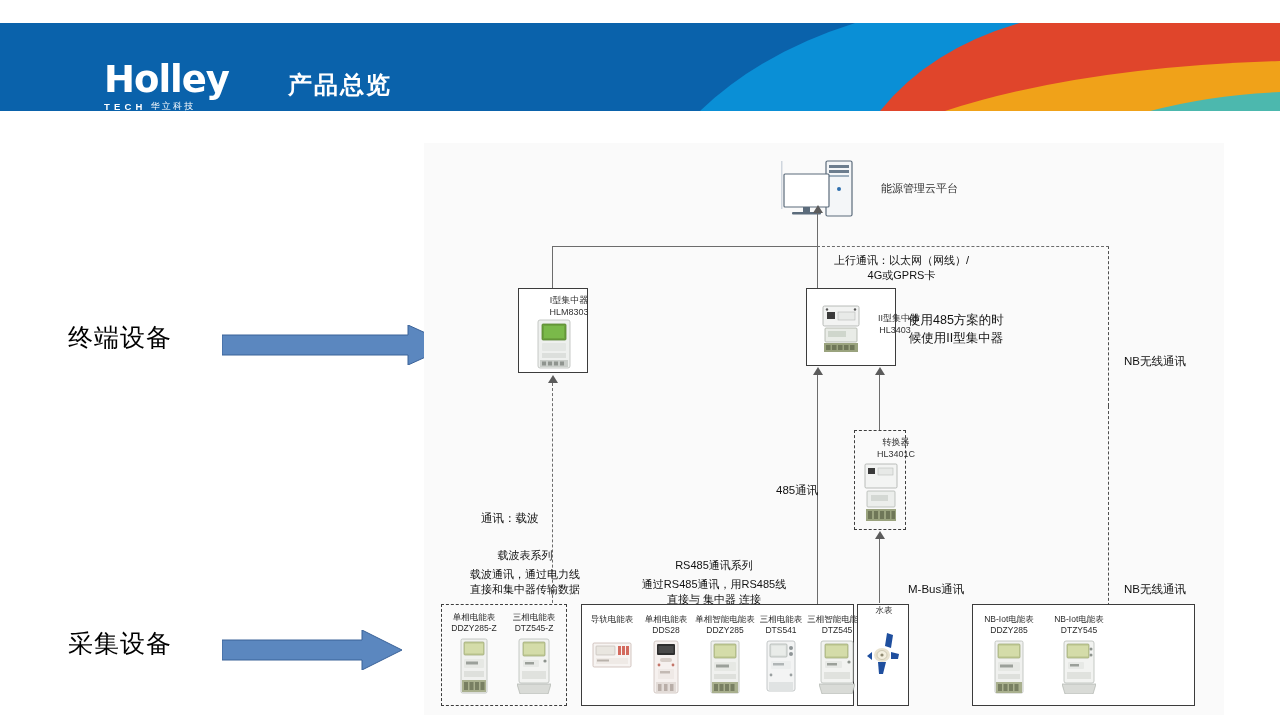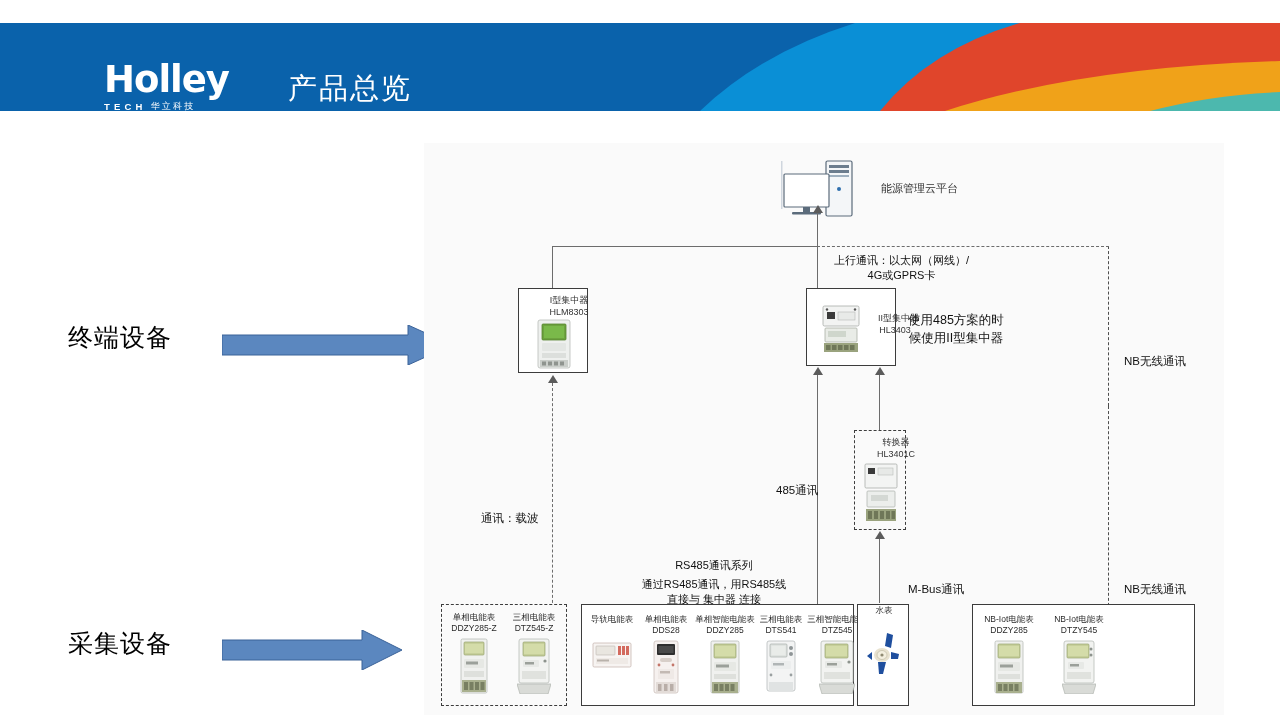--- a/index.html
+++ b/index.html
@@ -10,21 +10,21 @@
   }
 
   
   .header{position:absolute;left:0;top:23px;width:1280px;height:88px;background:#0a62ab;overflow:hidden;}
   .header .swoosh{position:absolute;left:0;top:0;width:1280px;height:88px;}
   .logo-wrap{position:absolute;left:104px;top:38px;width:170px;height:56px;}
   .logo-word{font-family:"DejaVu Sans",sans-serif;font-weight:bold;font-size:37px;letter-spacing:-1px;color:#ffffff;line-height:38px;}
   .logo-sub{display:flex;align-items:center;gap:4px;margin-top:1px;}
   .logo-tech{font-size:9.5px;letter-spacing:4.2px;color:#ffffff;font-weight:bold;}
   .logo-cn{font-size:9px;letter-spacing:2.2px;color:#ffffff;}
-  .header-title{position:absolute;left:288px;top:46px;font-size:29px;color:#ffffff;letter-spacing:2px;font-weight:normal;}
+  .header-title{position:absolute;left:288px;top:46px;font-size:24px;color:#ffffff;letter-spacing:2px;font-weight:bold;}
 
   
   .side-label{position:absolute;font-size:25px;color:#000;letter-spacing:1px;}
   .lbl-terminal{left:68px;top:321px;}
   .lbl-collect{left:68px;top:627px;}
   .arrow{position:absolute;height:40px;}
   .arrow-terminal{left:222px;top:325px;width:230px;}
   .arrow-collect{left:222px;top:630px;width:180px;}
   .arrow svg{display:block;}
 
@@ -206,20 +206,25 @@
       </svg>
     </div>
   </div>
 
   <div class="ln vline" style="left:455px;top:395px;height:65px;"></div>
   <div class="arrowhead" style="left:451px;top:388px;"></div>
   <div class="commlbl" style="left:484px;top:439px;">M-Bus通讯</div>
 
   <div class="commlbl" style="left:700px;top:439px;">NB无线通讯</div>
 
+  <div class="grplbl" style="left:30px;top:405px;width:142px;">
+    <div style="margin-bottom:4px;">载波表系列</div>
+    <div>载波通讯，通过电力线</div>
+    <div>直接和集中器传输数据</div>
+  </div>
 
   <div class="boxdash" style="left:17px;top:461px;width:126px;height:102px;">
     <div style="position:absolute;left:4px;top:7px;width:56px;">
       <div class="itemcap" style="position:relative;left:0;top:0;width:56px;">
         <div>单相电能表</div>
         <div>DDZY285-Z</div>
       </div>
       <div class="dev" style="position:relative;margin:4px auto 0;width:28px;">
         <svg width="28" height="56" viewBox="0 0 28 56">
           <rect x="1" y="1" width="26" height="54" rx="1.5" fill="#f0f1ef" stroke="#b8bcb7" stroke-width="0.8"></rect>

